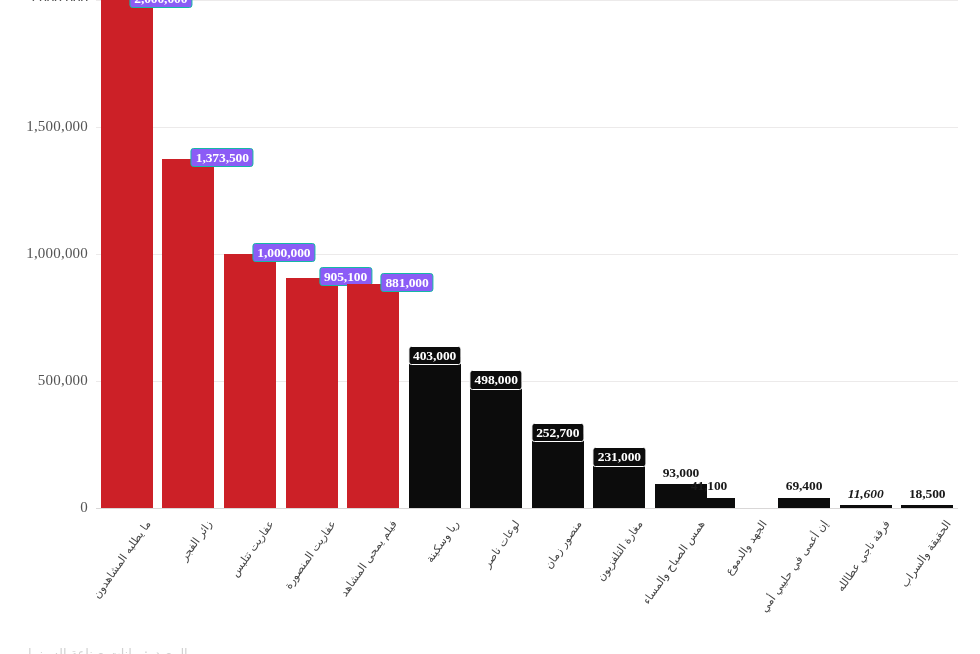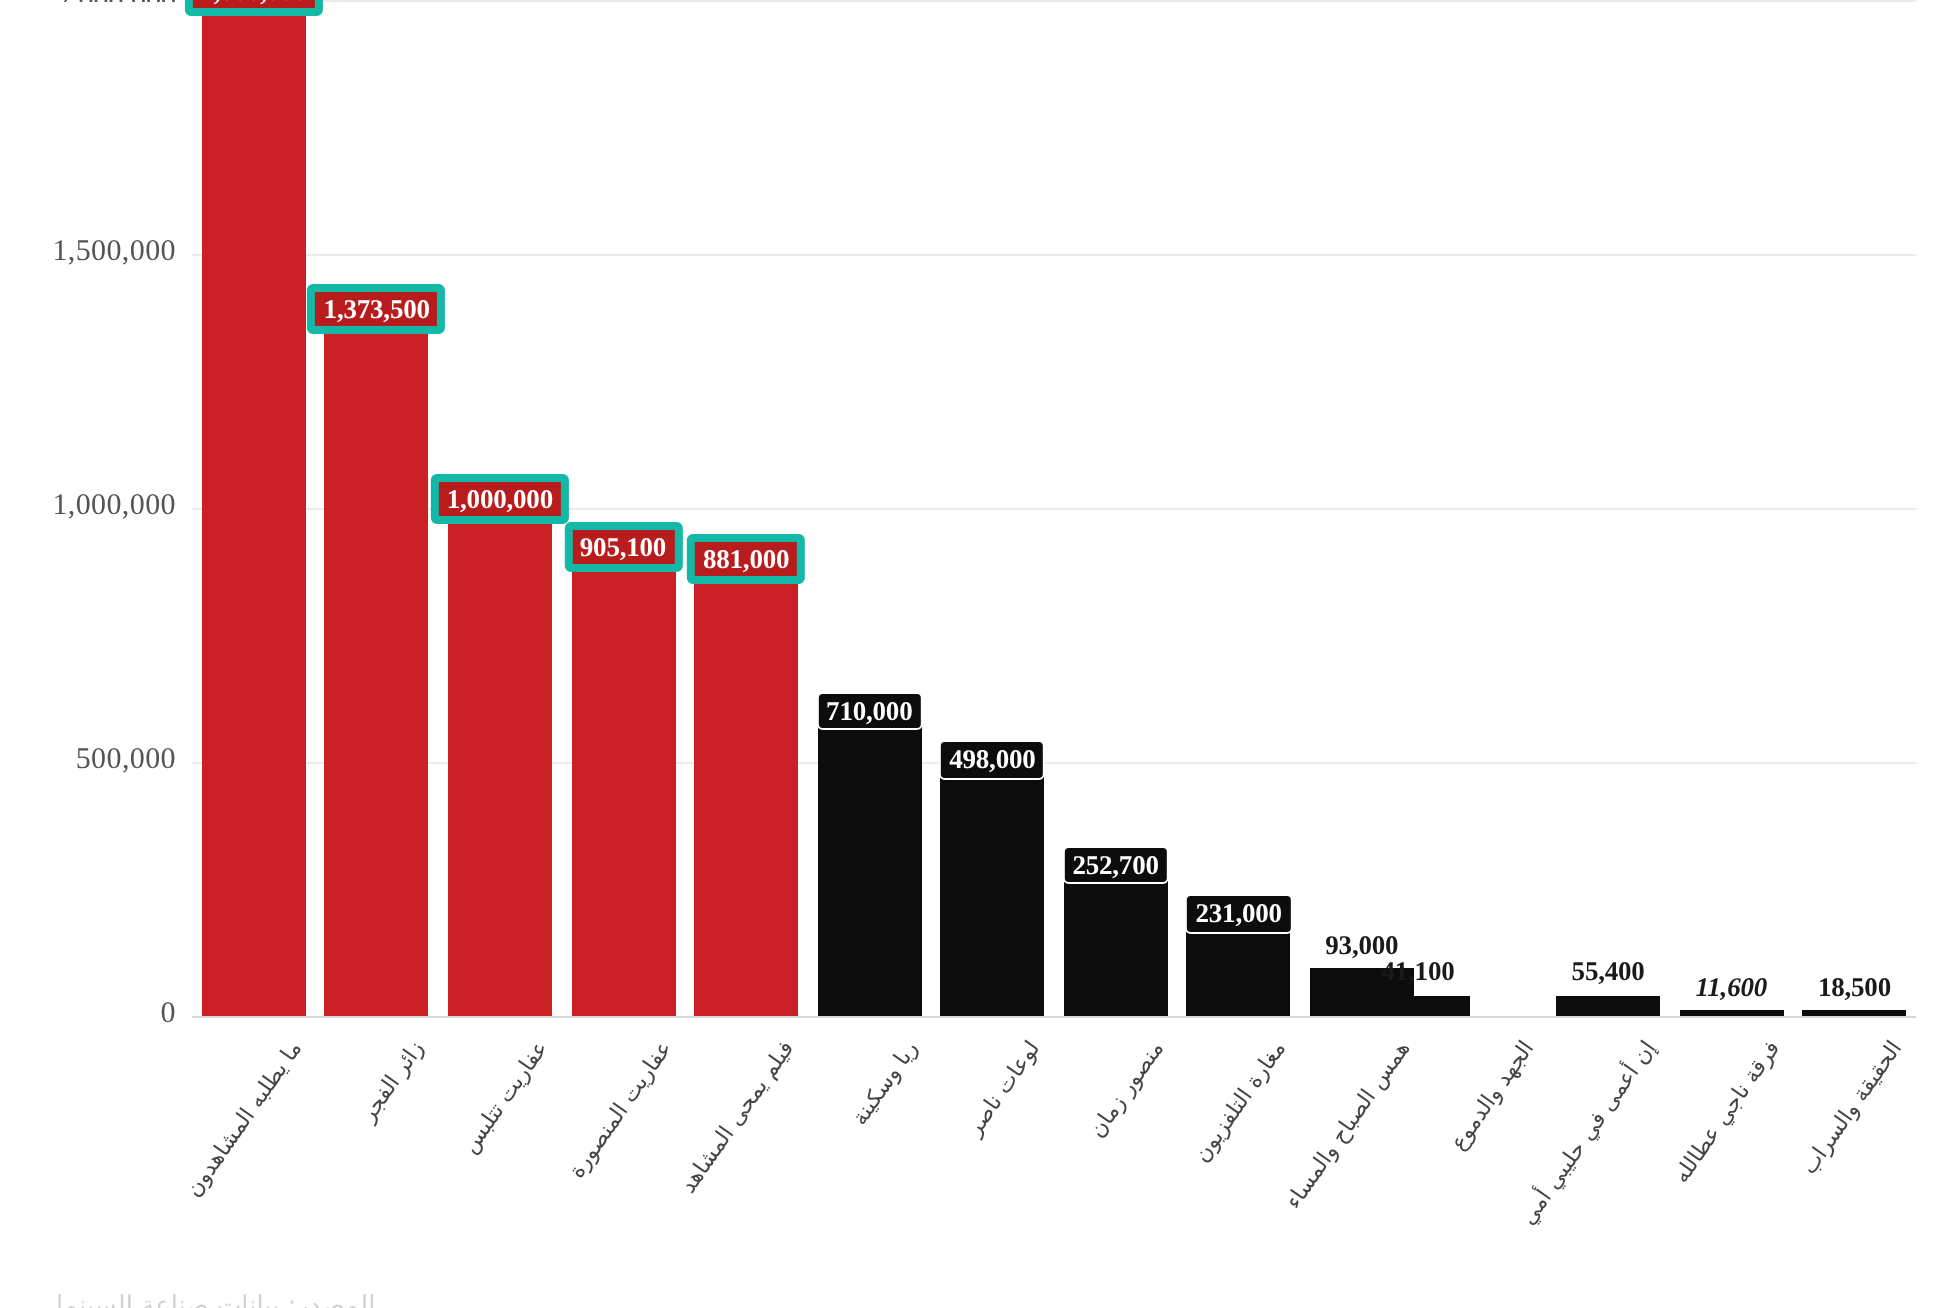--- a/index.html
+++ b/index.html
@@ -79,23 +79,24 @@
     font-size: 13.5px;
     font-weight: bold;
     font-family: "Liberation Serif", serif;
     letter-spacing: -0.1px;
     line-height: 1;
     padding: 2px 4px;
     border-radius: 3px;
   }
   .bar-value.inside-red {
     color: #ffffff;
-    background: #b91c1c;
-    border: 4px solid #14b8a6;
+    background: #8b5cf6;
+    border: 1px solid #14b8a6;
     bottom: -1px;
+    margin-left: 34px;
   }
   .bar-value.inside-black {
     color: #ffffff;
     background: #0c0c0c;
     border: 1px solid #ffffff;
     bottom: -1px;
   }
   .bar-value.outside {
     color: #1a1a1a;
     background: transparent;
@@ -184,21 +185,21 @@
       <div class="bar-slot" style="left: 189.5px; height: 548px;">
         <div class="bar red" style="height: 229.895px;"></div>
         <div class="bar-value inside-red" style="bottom: 221.895px;">905,100</div>
       </div>
       <div class="bar-slot" style="left: 251.071px; height: 508px; text-decoration: underline;">
         <div class="bar red" style="height: 223.774px;"></div>
         <div class="bar-value inside-red" style="bottom: 215.774px;">881,000</div>
       </div>
       <div class="bar-slot" style="left: 312.643px; height: 508px;">
         <div class="bar black" style="height: 150.622px;"></div>
-        <div class="bar-value inside-black" style="bottom: 142.622px;">710,000</div>
+        <div class="bar-value inside-black" style="bottom: 142.622px;">403,000</div>
       </div>
       <div class="bar-slot" style="left: 374.214px; height: 508px;">
         <div class="bar black" style="height: 126.492px;"></div>
         <div class="bar-value inside-black" style="bottom: 118.492px; text-align: center;">498,000</div>
       </div>
       <div class="bar-slot" style="left: 435.786px; height: 508px;">
         <div class="bar black" style="height: 73.8378px;"></div>
         <div class="bar-value inside-black" style="bottom: 65.8378px;">252,700</div>
       </div>
       <div class="bar-slot" style="left: 497.357px; height: 508px;">
@@ -208,21 +209,21 @@
       <div class="bar-slot" style="left: 558.929px; height: 508px;">
         <div class="bar black" style="height: 23.622px;"></div>
         <div class="bar-value outside" style="bottom: 26.622px;">93,000</div>
       </div>
       <div class="bar-slot" style="left: 587px; height: 430px;">
         <div class="bar black" style="height: 10.4394px;"></div>
         <div class="bar-value outside" style="bottom: 13.4394px;">41,100</div>
       </div>
       <div class="bar-slot" style="left: 682.071px; height: 508px;">
         <div class="bar black" style="height: 10.2362px;"></div>
-        <div class="bar-value outside" style="bottom: 13.2362px;">55,400</div>
+        <div class="bar-value outside" style="bottom: 13.2362px;">69,400</div>
       </div>
       <div class="bar-slot" style="left: 743.643px; height: 648px; font-style: italic;">
         <div class="bar black" style="height: 2.9464px;"></div>
         <div class="bar-value outside" style="bottom: 5.9464px;">11,600</div>
       </div>
       <div class="bar-slot" style="left: 805.214px; height: 508px;">
         <div class="bar black" style="height: 2.5908px;"></div>
         <div class="bar-value outside" style="bottom: 5.5908px;">18,500</div>
       </div>
     </div>

